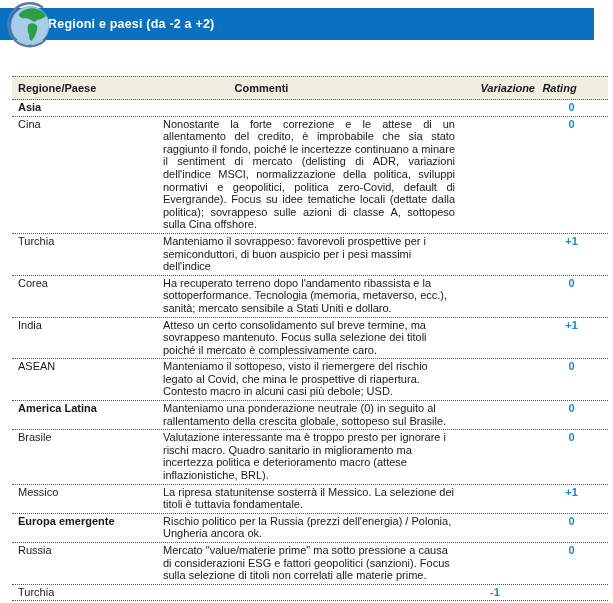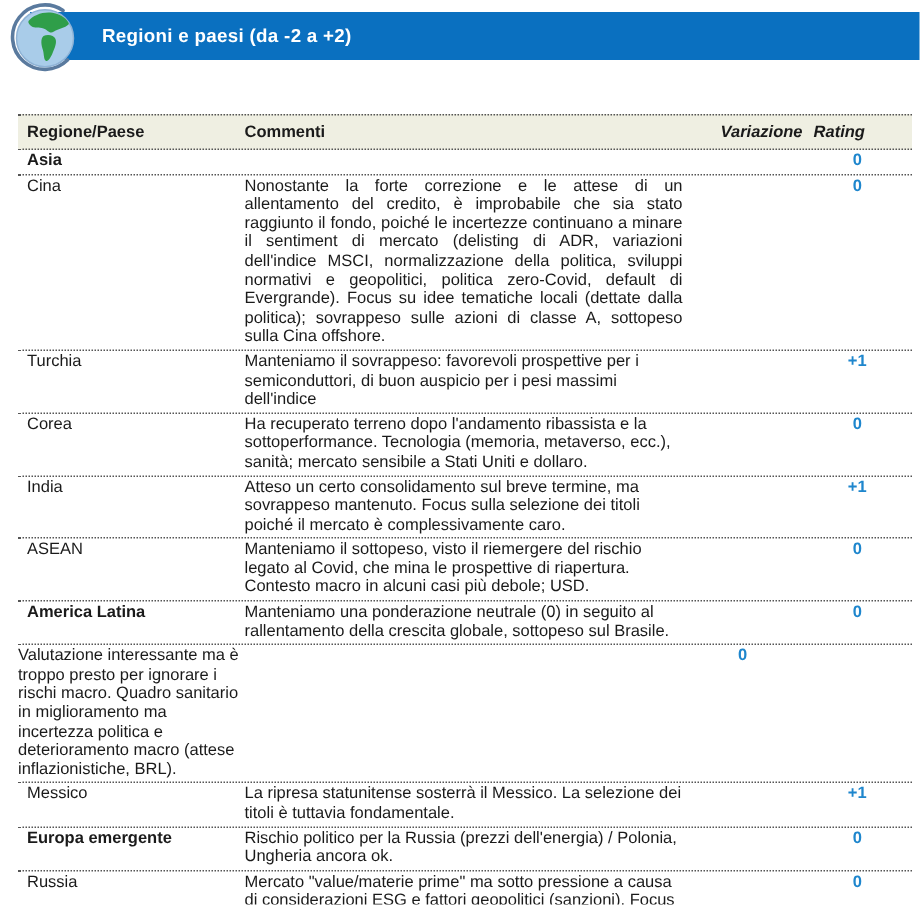--- a/index.html
+++ b/index.html
@@ -1,31 +1,31 @@
 <!DOCTYPE html>
 <html><head>
 <meta charset="utf-8">
 <style>
   html,body{margin:0;padding:0;background:#ffffff;width:613px;height:603px;overflow:hidden;
     font-family:"Liberation Sans",sans-serif;-webkit-font-smoothing:antialiased;}
   .stage{position:relative;width:613px;height:603px;}
 
   
-  .banner{position:absolute;left:20px;top:8px;width:594px;height:32px;background:#0a70c0;}
+  .banner{position:absolute;left:0;top:8px;width:594px;height:32px;background:#0a70c0;}
   .banner-title{position:absolute;left:48px;top:0;height:32px;display:flex;align-items:center;
     color:#ffffff;font-weight:bold;font-size:12.5px;letter-spacing:.2px;}
   .globe{position:absolute;left:5px;top:2px;width:48px;height:48px;}
 
   
   .tbl{position:absolute;left:12px;top:76px;width:596px;font-size:11px;color:#1a1a1a;}
   .thead{display:grid;grid-template-columns:151px 292px 80px 73px;
     background:#EFEFE2;border-top:1px dotted #555;border-bottom:1px dotted #555;
     font-weight:bold;padding:5px 0 5px 0;}
   .thead .h-region{padding-left:6px;}
-  .thead .h-comment{text-align:left;padding-right:95px;}
+  .thead .h-comment{text-align:center;padding-right:95px;}
   .thead .h-variation{text-align:right;font-style:italic;}
   .thead .h-rating{text-align:center;padding-right:24px;font-style:italic;}
 
   .trow{display:grid;grid-template-columns:151px 292px 80px 73px;
     border-bottom:1px dotted #555;padding:1px 0 2px 0;line-height:12.6px;}
   .c-name{padding-left:6px;}
   .trow.group .c-name{font-weight:bold;}
   .c-comment{text-align:left;}
   .c-comment.justify{text-align:justify;}
   .c-var{text-align:center;}
@@ -95,20 +95,21 @@
     <div class="c-var"></div>
     <div class="c-rating" style="color: rgb(30, 134, 205);">0</div>
   </div>
         <div class="trow group">
     <div class="c-name">America Latina</div>
     <div class="c-comment">Manteniamo una ponderazione neutrale (0) in seguito al rallentamento della crescita globale, sottopeso sul Brasile.</div>
     <div class="c-var"></div>
     <div class="c-rating" style="color: rgb(30, 134, 205);">0</div>
   </div>
         <div class="trow">
+    <div class="c-name">Brasile</div>
     <div class="c-comment">Valutazione interessante ma è troppo presto per ignorare i rischi macro. Quadro sanitario in miglioramento ma incertezza politica e deterioramento macro (attese inflazionistiche, BRL).</div>
     <div class="c-var"></div>
     <div class="c-rating" style="color: rgb(30, 134, 205);">0</div>
   </div>
         <div class="trow">
     <div class="c-name">Messico</div>
     <div class="c-comment">La ripresa statunitense sosterrà il Messico. La selezione dei titoli è tuttavia fondamentale.</div>
     <div class="c-var"></div>
     <div class="c-rating" style="color: rgb(30, 134, 205);">+1</div>
   </div>

